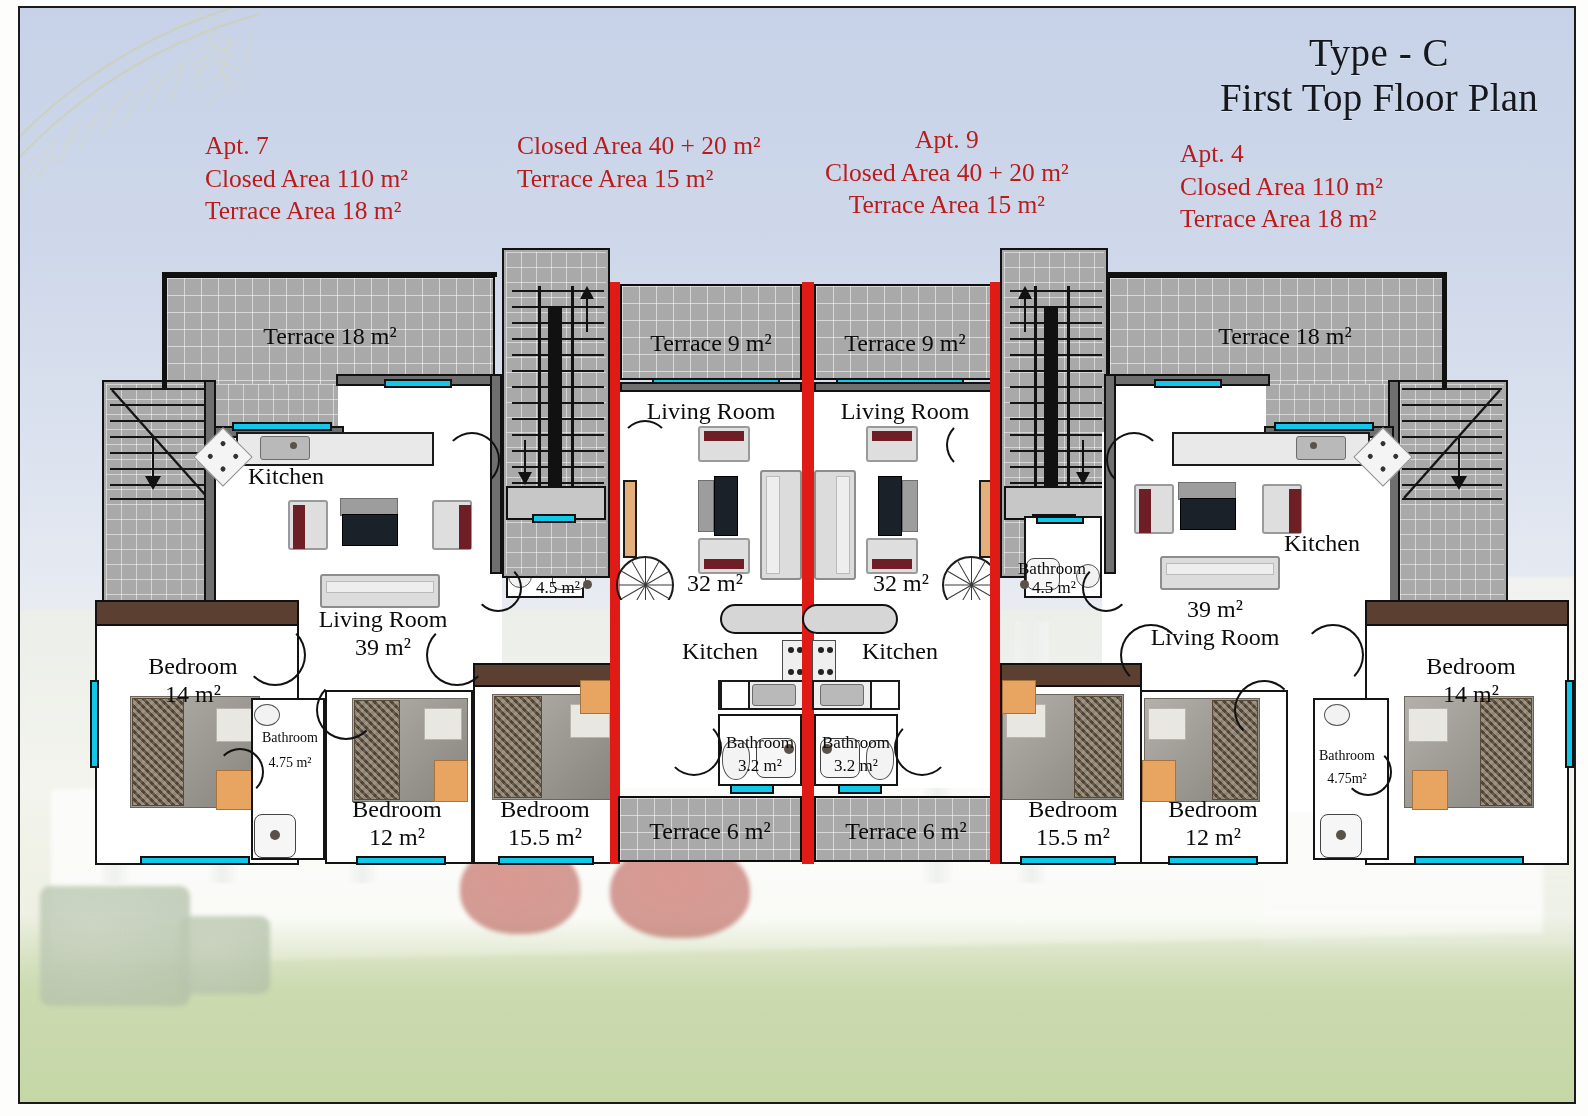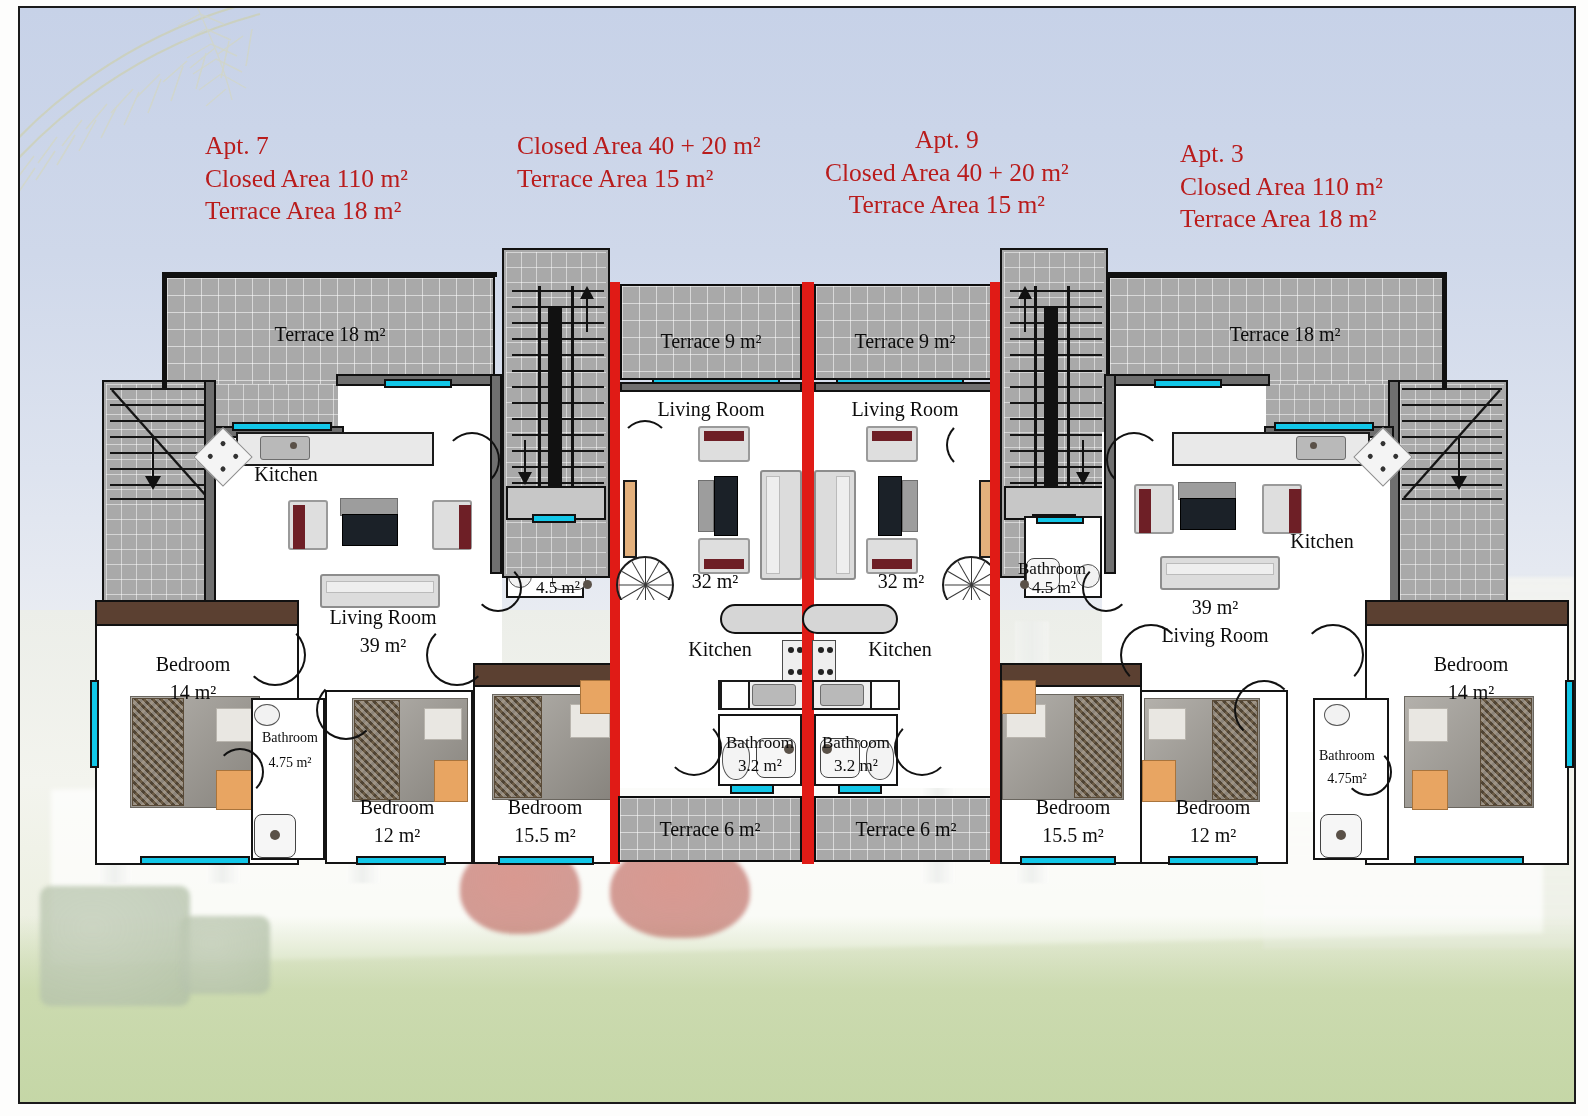--- a/index.html
+++ b/index.html
@@ -96,21 +96,21 @@
               linear-gradient(to right, rgba(255,255,255,.5) 1px, transparent 1px),
               linear-gradient(to bottom, rgba(255,255,255,.5) 1px, transparent 1px);
             background-size: 15px 15px; }
   .redwall{ position:absolute; background:#e01b16; }
   .win    { position:absolute; background:#12c7e8; border:2px solid #111; }
   .greywin{ position:absolute; background:#8a8a8a; border:2px solid #111; }
   .door-arc { position:absolute; border:2.4px solid #111; border-radius:50%;
               border-right-color:transparent; border-top-color:transparent; }
   .lbl    { position:absolute; color:#0c0c0c; white-space:nowrap; text-align:center;
             font-family:"Liberation Serif","DejaVu Serif",serif; }
-  .lbl.big{ font-size:20px; }
+  .lbl.big{ font-size:24px; }
   .lbl.sm { font-size:17px; }
   .lbl.xs { font-size:14px; }
 
   
   .bed { position:absolute; background:#9a968f;
          background-image:linear-gradient(135deg,rgba(255,255,255,.25),rgba(0,0,0,.12));
          border:1px solid #6a665f; }
   .bed-mat { position:absolute; background:#6b5b45;
          background-image:
            repeating-linear-gradient(45deg, rgba(255,255,255,.35) 0 3px, transparent 3px 6px),
@@ -202,37 +202,41 @@
           <path d="M211 78 L 189 94"></path>
           <path d="M216 93 L 196 110"></path>
         <path d="M190 18 L 214 28"></path>
           <path d="M196 33 L 221 44"></path>
           <path d="M201 48 L 227 60"></path>
         <path d="M206 63 L 232 76"></path>
           <path d="M211 78 L 236 92"></path>
       </g>
     </svg>
 
+    <div id="title">
+      <div class="l1">Type - C</div>
+      <div class="l2">First Top Floor Plan</div>
+    </div>
 
     <div class="apt-block" style="left:185px; top:122px;">
       <span class="hd">Apt. 7</span>
       <span class="hd">Closed Area 110 m²</span>
       <span class="hd">Terrace Area 18 m²</span>
     </div>
     <div class="apt-block" style="left:497px; top:122px;">
       <span class="hd">Closed Area 40 + 20 m²</span>
       <span class="hd">Terrace Area 15 m²</span>
     </div>
     <div class="apt-block" style="left:805px; top:116px; text-align:center;">
       <span class="hd">Apt. 9</span>
       <span class="hd">Closed Area 40 + 20 m²</span>
       <span class="hd">Terrace Area 15 m²</span>
     </div>
     <div class="apt-block" style="left:1160px; top:130px;">
-      <span class="hd">Apt. 3</span>
+      <span class="hd">Apt. 4</span>
       <span class="hd">Closed Area 110 m²</span>
       <span class="hd">Terrace Area 18 m²</span>
     </div>
 
     <div id="plan">
 
       <div class="terr" style="left:145px; top:268px; width:330px; height:110px;"></div>
       <div class="terr-in" style="left:148px; top:376px; width:180px; height:52px;"></div>
       <div class="lbl big" style="left:185px; top:315px; width:250px;">Terrace 18 m²</div>
 

